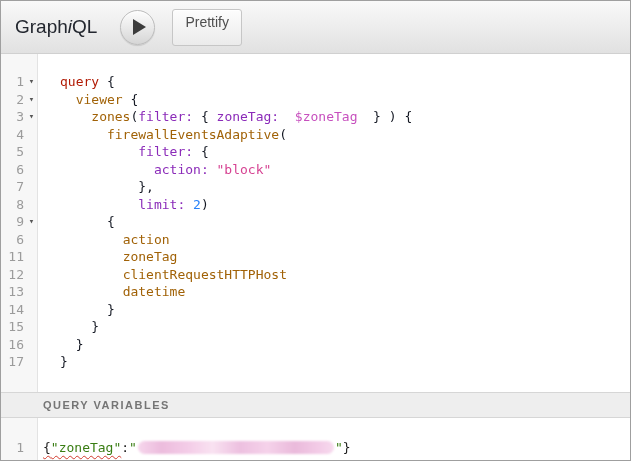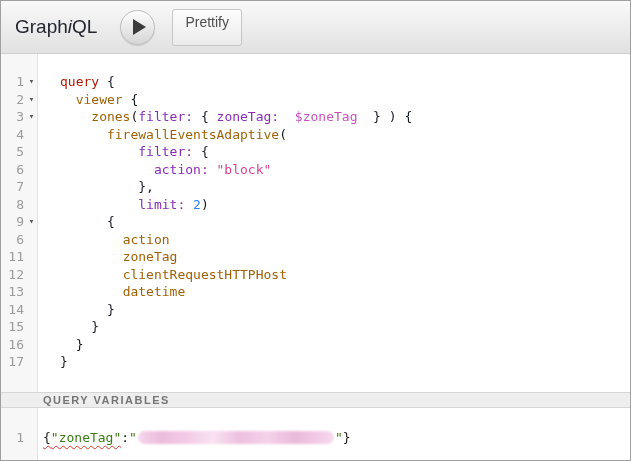--- a/index.html
+++ b/index.html
@@ -54,21 +54,21 @@
   .cm-code { padding-left:21px; color:#141823; }
   .tk-k  { color:#B11A04; }
   .tk-p  { color:#141823; }
   .tk-pr { color:#a16207; }
   .tk-a  { color:#8B2BB9; }
   .tk-v  { color:#C750BE;margin-top:44px; }
   .tk-s  { color:#D64292; }
   .tk-n2 { color:#2882F9; }
   
   .var-title {
-    height:16px; background:#eeeeee;
+    height:26px; background:#eeeeee;
     border-top:1px solid #d6d6d6; border-bottom:1px solid #d6d6d6;
     display:flex; align-items:center; padding-left:42px;
     font-size:11px; font-weight:bold; color:#757575; letter-spacing:1.5px;
   }
   
   .var-editor {
     position:relative; height:52px; background:#fff; overflow:hidden;
     font-family:"DejaVu Sans Mono","Liberation Mono",monospace;
     font-size:13px; line-height:17px;
   }

